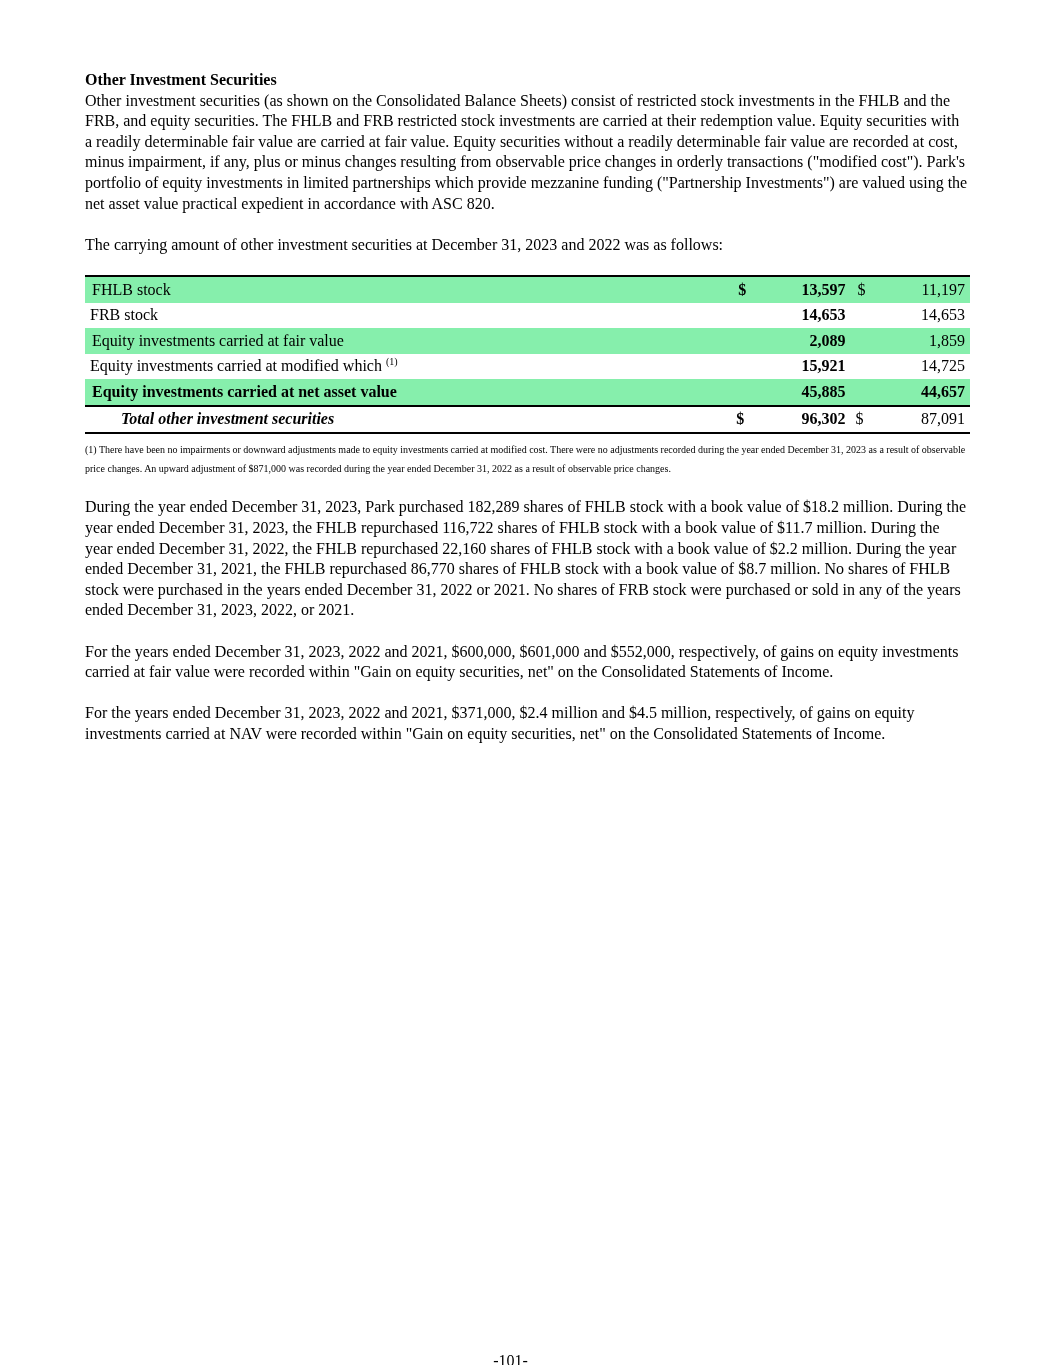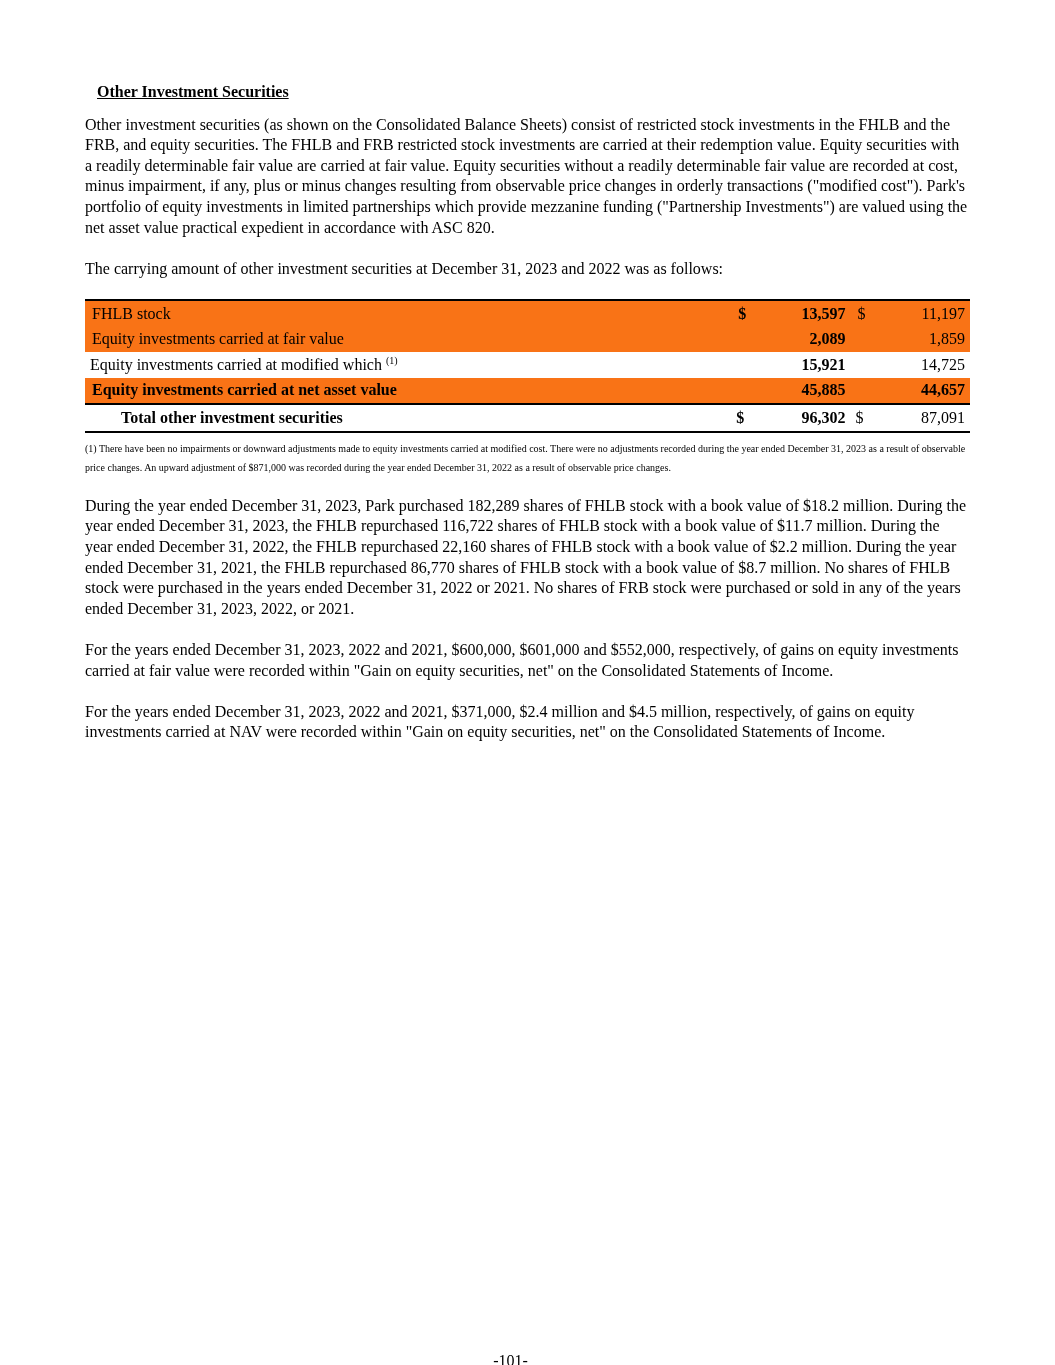--- a/index.html
+++ b/index.html
@@ -2,40 +2,40 @@
 <html><head>
 <meta charset="utf-8">
 <style>
   html, body { margin: 0; padding: 0; background: #ffffff; }
   body {
     width: 1055px; height: 1365px; position: relative; overflow: hidden;
     font-family: "Liberation Serif", "DejaVu Serif", serif;
     color: #000; font-size: 16px; line-height: 20.6px;
   }
   .page { position: absolute; left: 85px; top: 70px; width: 885px; }
-  .heading { font-weight: bold; margin: 12px; text-decoration: underline; }
+  .heading { font-weight: bold; margin: 0; }
   p { margin: 0; }
   .para { margin-bottom: 20.6px; }
   table.fin {
     width: 885px; border-collapse: collapse; margin-top: 20px;
     border-top: 2px solid #000;
   }
   table.fin td { padding: 0 5px; height: 25.5px; vertical-align: middle; white-space: nowrap; }
   table.fin tr.head td { height: 42px; vertical-align: bottom; padding-bottom: 2px; border-bottom: 2px solid #000; }
-  table.fin tr.shade td { background: #f97316; padding-left: 7px; }
+  table.fin tr.shade td { background: #86efac; padding-left: 7px; }
   .col-label { width: 640px; }
   .col-d1 { width: 20px; }
   .col-v1 { width: 80px; text-align: right; }
   .col-d2 { width: 20px; }
   .col-v2 { width: 80px; text-align: right; }
   .hdr-right { text-align: center; line-height: 16px; }
   .b { font-weight: bold; }
   tr.total td { border-bottom: 2px solid #000; }
   tr.last-before-total td { border-bottom: 2px solid #000; font-weight: bold; }
-  .indent { padding-left: 36px !important; }
+  .indent { padding-left: 36px !important; font-style: italic; }
   sup { font-size: 10px; vertical-align: 6px; line-height: 0; }
   .footnote { font-size: 10px; line-height: 19px; margin-top: 6px; margin-bottom: 19px; }
   .page-num { position: absolute; top: 1351px; left: 0; width: 1021px; text-align: center; font-size: 16px; }
 </style>
 </head>
 <body>
 
 <div class="page">
   <p class="heading">Other Investment Securities</p>
   <p class="para">Other investment securities (as shown on the Consolidated Balance Sheets) consist of restricted stock investments in the FHLB and the FRB, and equity securities. The FHLB and FRB restricted stock investments are carried at their redemption value. Equity securities with a readily determinable fair value are carried at fair value. Equity securities without a readily determinable fair value are recorded at cost, minus impairment, if any, plus or minus changes resulting from observable price changes in orderly transactions ("modified cost"). Park's portfolio of equity investments in limited partnerships which provide mezzanine funding ("Partnership Investments") are valued using the net asset value practical expedient in accordance with ASC 820.</p>
@@ -43,20 +43,27 @@
 
   <table class="fin">
     <tbody>
 
     <tr class="shade">
       <td class="col-label">FHLB stock</td>
       <td class="col-d1 b">$</td>
       <td class="col-v1 b">13,597</td>
       <td class="col-d2">$</td>
       <td class="col-v2">11,197</td>
+    </tr>
+    <tr>
+      <td class="col-label">FRB stock</td>
+      <td class="col-d1 b"></td>
+      <td class="col-v1 b">14,653</td>
+      <td class="col-d2"></td>
+      <td class="col-v2">14,653</td>
     </tr>
     <tr class="shade">
       <td class="col-label">Equity investments carried at fair value</td>
       <td class="col-d1 b"></td>
       <td class="col-v1 b">2,089</td>
       <td class="col-d2"></td>
       <td class="col-v2">1,859</td>
     </tr>
     <tr>
       <td class="col-label"><span>Equity investments carried at modified which</span> <sup>(1)</sup></td>

